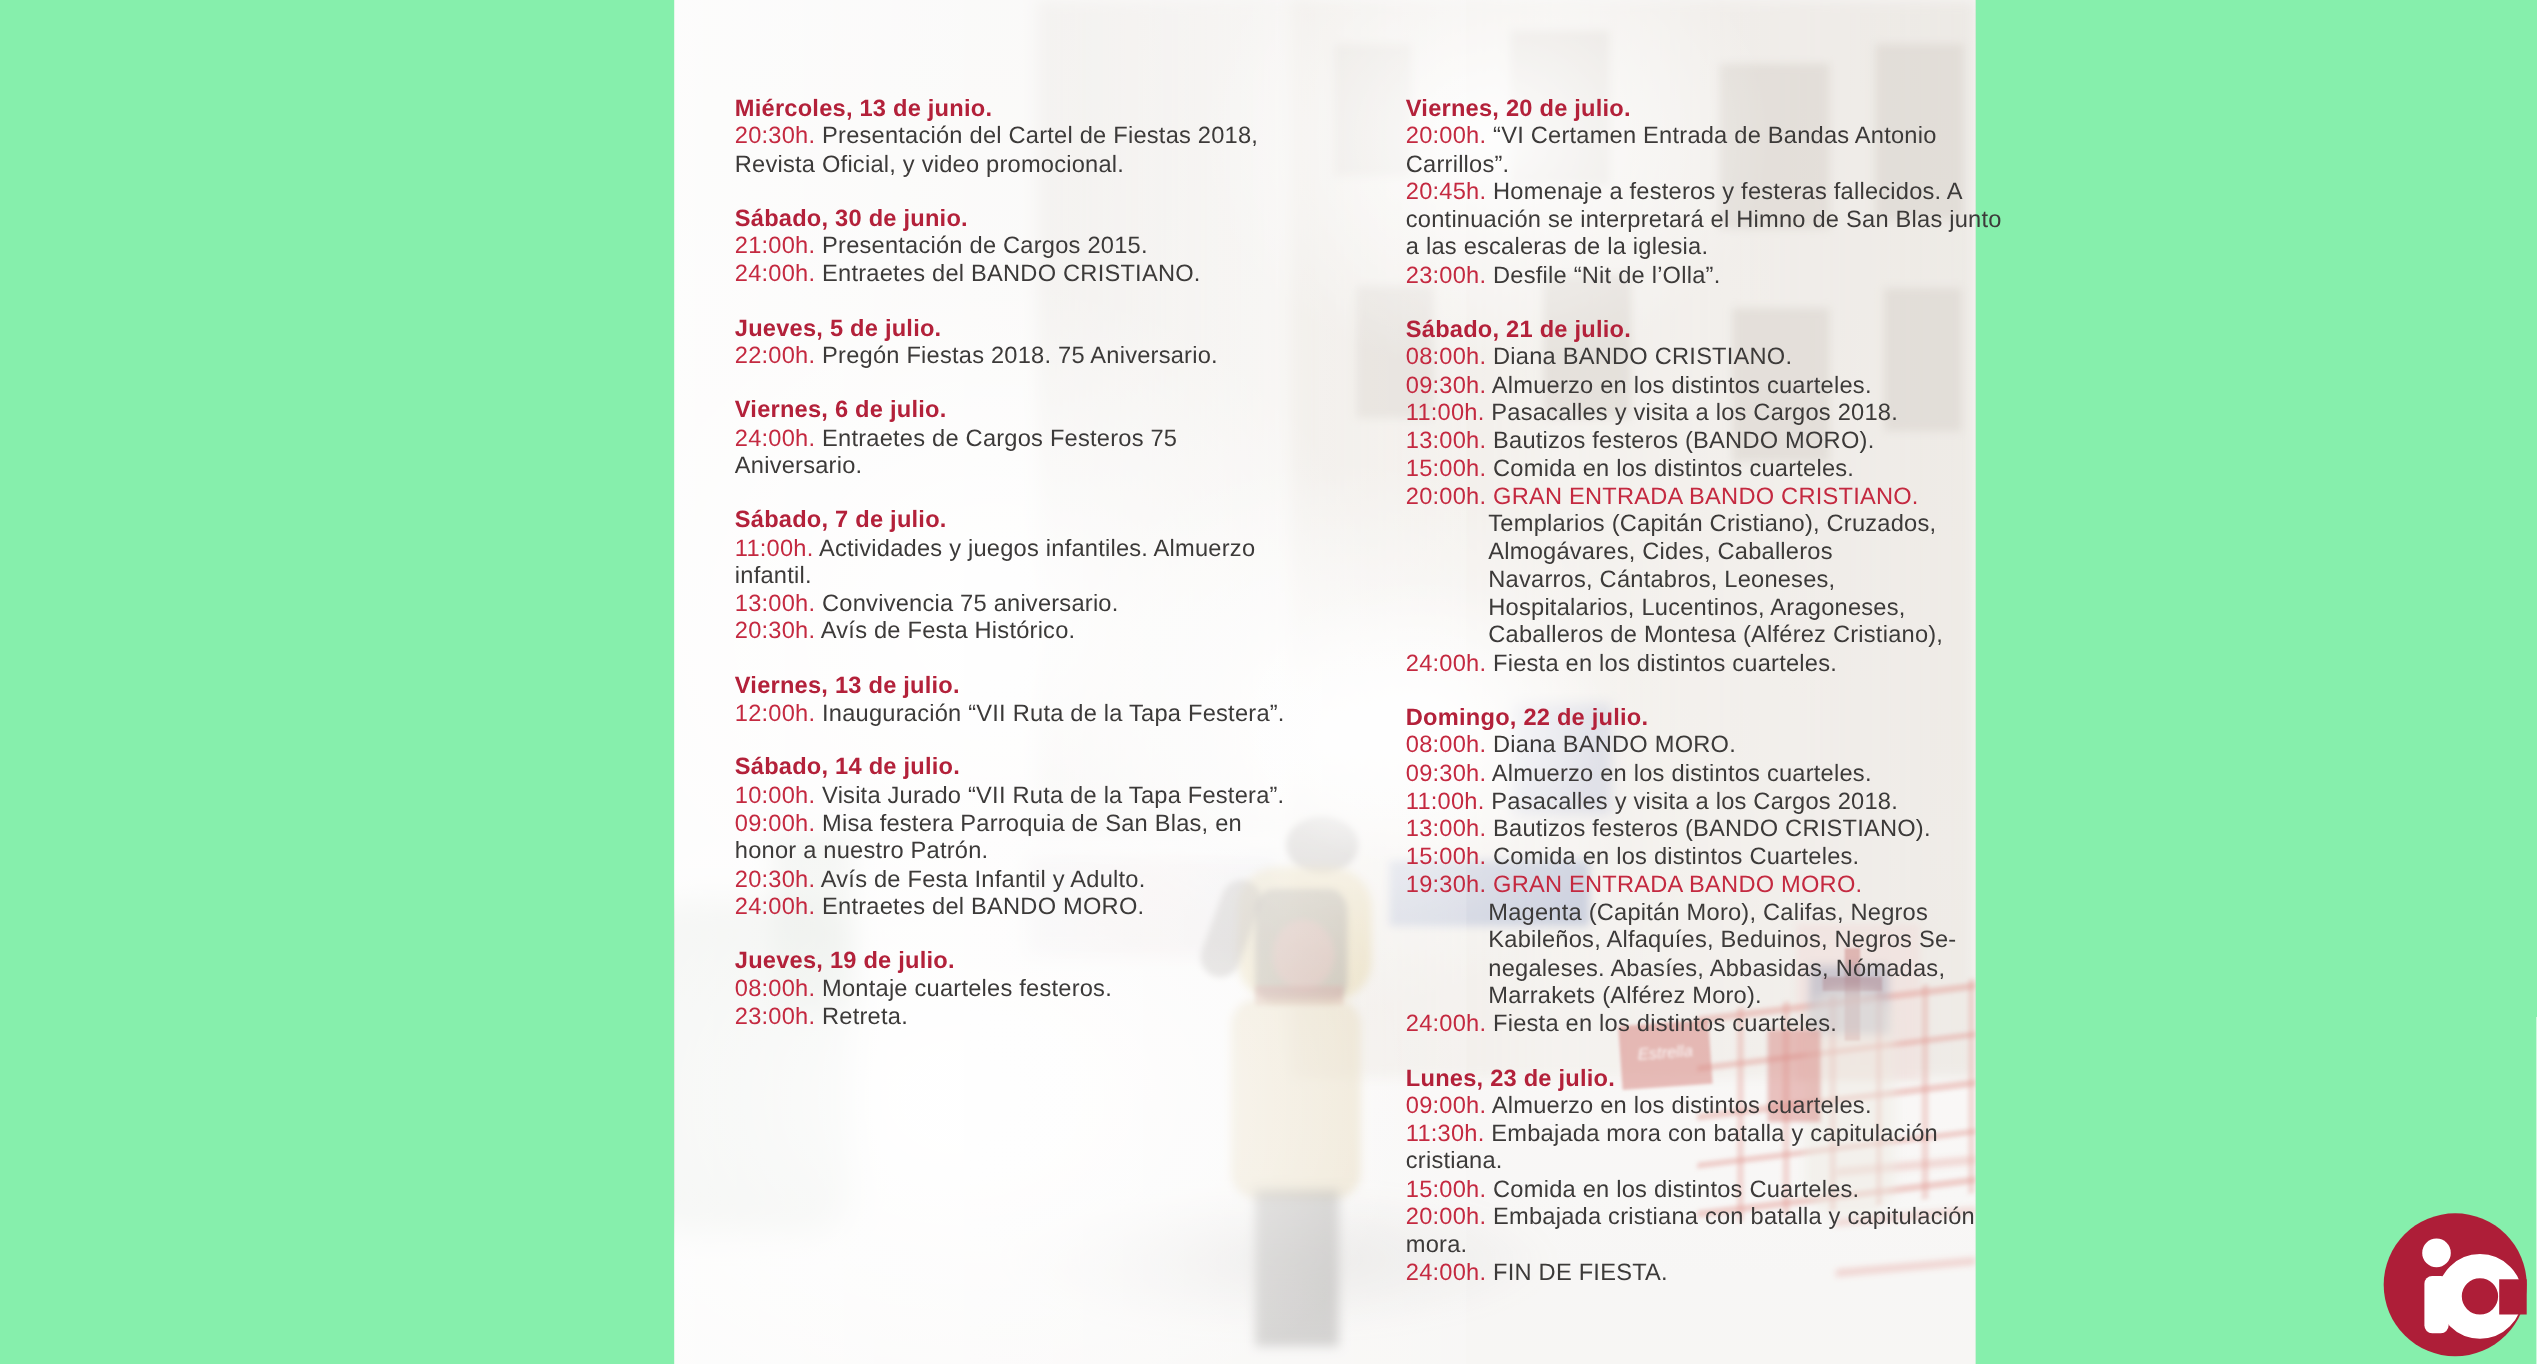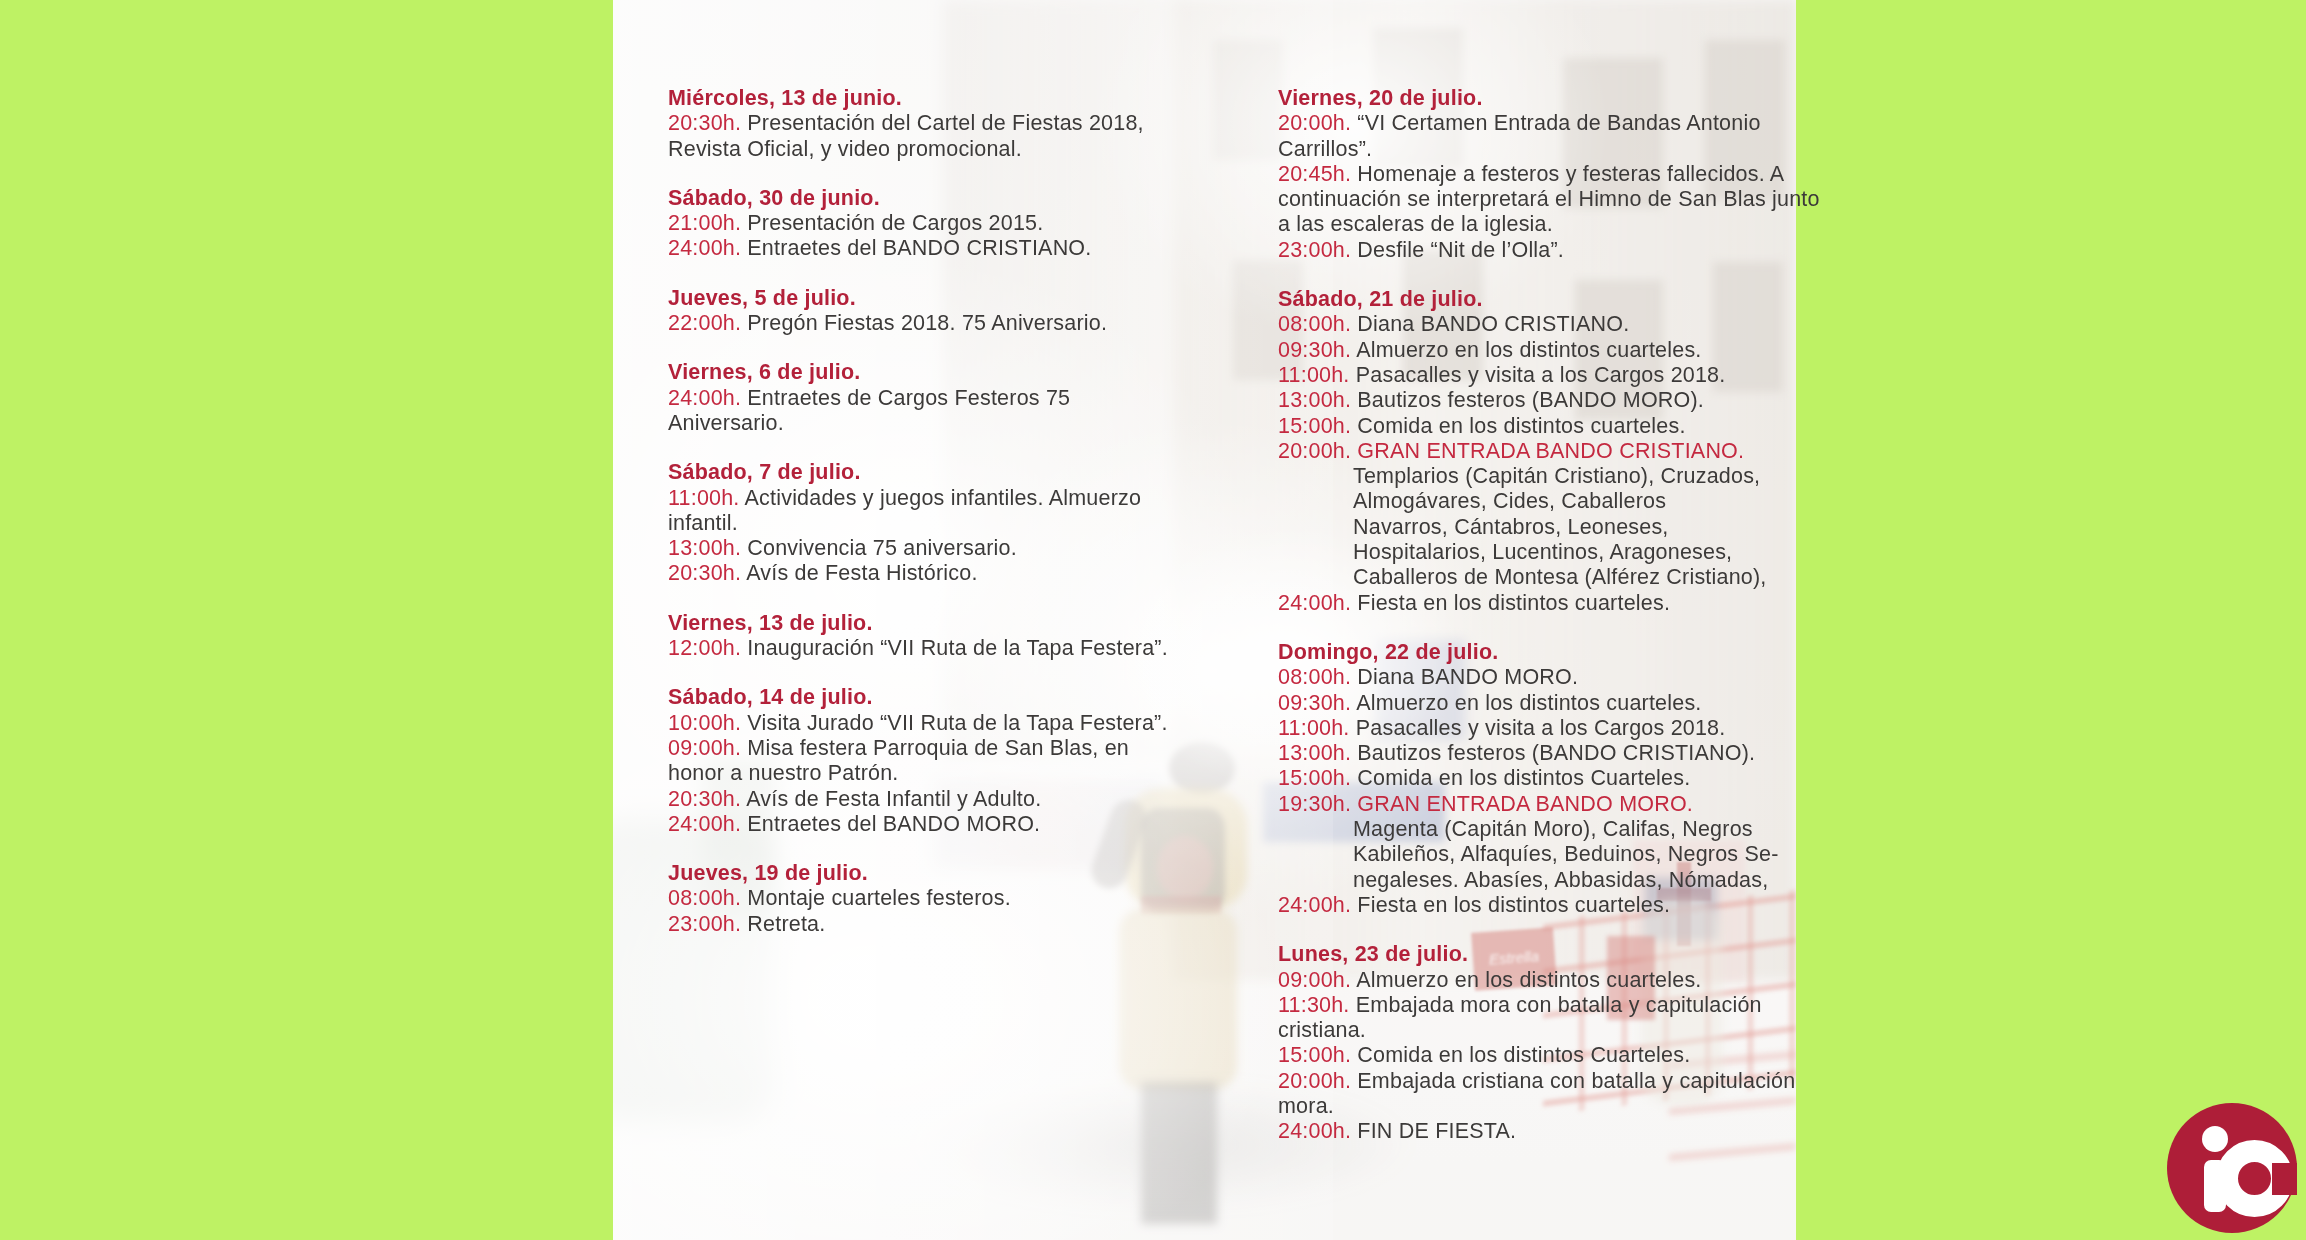--- a/index.html
+++ b/index.html
@@ -1,18 +1,18 @@
 <!DOCTYPE html>
 <html style="--date-red: #b3213a; --time-red: #c42940; --highlight-red: #c42940; --body-ink: #3c3a39; --logo-red: #ae1e38;"><head>
 <meta charset="utf-8">
 <style>
   * { margin:0; padding:0; box-sizing:border-box; }
   html,body { width:2306px; height:1240px; background:#ffffff; overflow:hidden;
               font-family:"Liberation Sans","DejaVu Sans",sans-serif; }
-  .page { position:relative; width:2306px; height:1240px; background:#bef264; }
+  .page { position:relative; width:2306px; height:1240px; background:#86efac; }
 
   
   .photo-band { position:absolute; left:613px; top:0; width:1183px; height:1240px;
                 overflow:hidden;
                 background:linear-gradient(180deg,#f0eeec 0%,#f4f2ef 30%,#f7f5f3 62%,#f1efed 100%); }
   .photo-band > div { position:absolute; }
   .ph-bldg-right { left:560px; top:0; width:623px; height:980px;
       background:linear-gradient(90deg,rgba(214,204,191,.55),rgba(229,221,211,.42) 40%,rgba(212,203,192,.58));
       filter:blur(6px); }
   .ph-win { background:rgba(186,176,164,.5); filter:blur(4px); }
@@ -210,20 +210,21 @@
         <p class="event"><span class="time">08:00h.</span> <span class="desc">Diana BANDO MORO.</span></p>
         <p class="event"><span class="time">09:30h.</span> <span class="desc">Almuerzo en los distintos cuarteles.</span></p>
         <p class="event"><span class="time">11:00h.</span> <span class="desc">Pasacalles y visita a los Cargos 2018.</span></p>
         <p class="event"><span class="time">13:00h.</span> <span class="desc">Bautizos festeros (BANDO CRISTIANO).</span></p>
         <p class="event"><span class="time">15:00h.</span> <span class="desc">Comida en los distintos Cuarteles.</span></p>
         <p class="event highlight"><span class="time">19:30h.</span> <span class="desc">GRAN ENTRADA BANDO MORO.</span></p>
         <div class="details">
           <div class="detail-line">Magenta (Capitán Moro), Califas, Negros</div>
           <div class="detail-line">Kabileños, Alfaquíes, Beduinos, Negros Se-</div>
           <div class="detail-line">negaleses. Abasíes, Abbasidas, Nómadas,</div>
+          <div class="detail-line">Marrakets (Alférez Moro).</div>
         </div>
         <p class="event"><span class="time">24:00h.</span> <span class="desc">Fiesta en los distintos cuarteles.</span></p>
       </section>
       <section class="day">
         <h3 class="day-date">Lunes, 23 de julio.</h3>
         <p class="event"><span class="time">09:00h.</span> <span class="desc">Almuerzo en los distintos cuarteles.</span></p>
         <p class="event"><span class="time">11:30h.</span> <span class="desc">Embajada mora con batalla y capitulación cristiana.</span></p>
         <p class="event"><span class="time">15:00h.</span> <span class="desc">Comida en los distintos Cuarteles.</span></p>
         <p class="event"><span class="time">20:00h.</span> <span class="desc">Embajada cristiana con batalla y capitulación mora.</span></p>
         <p class="event"><span class="time">24:00h.</span> <span class="desc">FIN DE FIESTA.</span></p>

